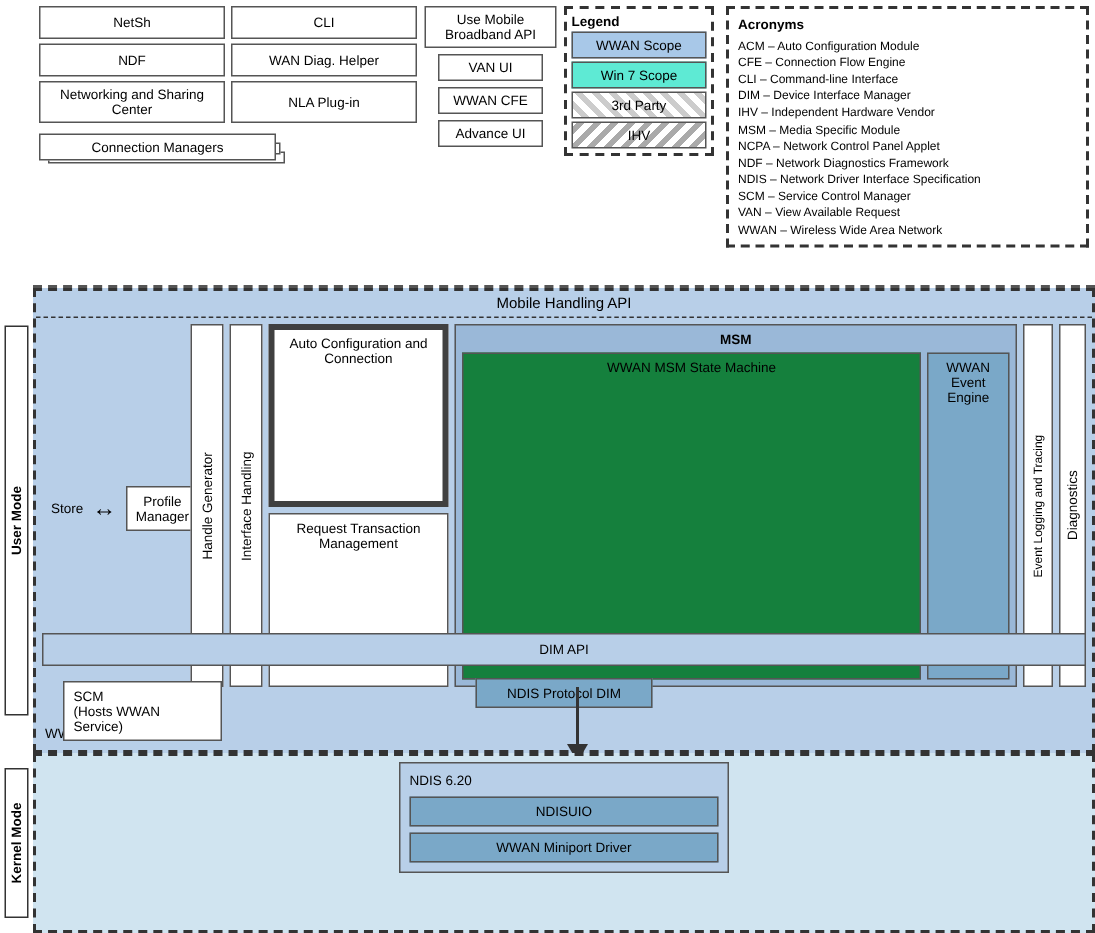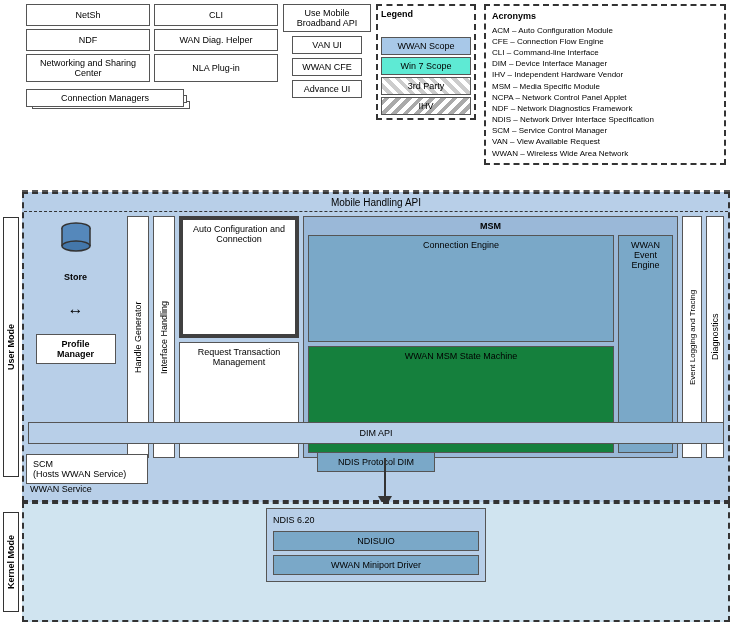--- a/index.html
+++ b/index.html
@@ -82,21 +82,21 @@
 
     .legend-box {
       border: 2px dashed #333;
       padding: 3px;
       font-size: 9px;
       width: 100px;
     }
 
     .legend-title {
       font-weight: bold;
-      margin-bottom: 18px;
+      margin-bottom: 2px;
     }
 
     .mid-box {
       border: 1px solid #555;
       padding: 3px 8px;
       font-size: 9px;
       text-align: center;
       background: #fff;
       min-width: 70px;
     }
@@ -133,26 +133,25 @@
     .user-mode-inner {
       display: flex;
       height: calc(100% - 56px);
       padding: 4px;
       gap: 4px;
     }
 
     
     .store-profile-col {
       display: flex;
-      flex-direction: column;
+      flex-direction: row;
       align-items: center;
       width: 95px;
-      gap: 16px;
+      gap: 6px;
       padding-top: 4px;
-      font-weight: bold;
     }
 
     .store-icon {
       width: 36px;
       height: 36px;
     }
 
     .store-label {
       font-size: 9px;
       text-align: center;
@@ -358,20 +357,21 @@
       left: 22px;
       width: 130px;
       padding: 4px;
     }
 
     .scm-box {
       border: 1px solid #555;
       background: #fff;
       padding: 4px 6px;
       font-size: 9px;
+      margin-left: 16px;
     }
 
     
     .driver-spec-label {
       position: absolute;
       top: 503px;
       left: 240px;
       font-size: 9px;
       font-style: italic;
     }
@@ -541,21 +541,20 @@
 
     <div class="auto-request-col">
       <div class="auto-config-box">Auto Configuration and Connection</div>
       <div class="request-trans-box">Request Transaction Management</div>
     </div>
 
     <div class="msm-outer">
       <div class="msm-title">MSM</div>
       <div class="msm-inner">
         <div class="msm-left">
-          <div class="conn-engine-box">Connection Engine</div>
           <div class="wwan-msm-box">WWAN MSM State Machine</div>
         </div>
         <div class="wwan-event-box">WWAN Event Engine</div>
       </div>
     </div>
 
     <div class="event-logging-box">Event Logging and Tracing</div>
 
     <div class="diagnostics-box">Diagnostics</div>
   </div>

